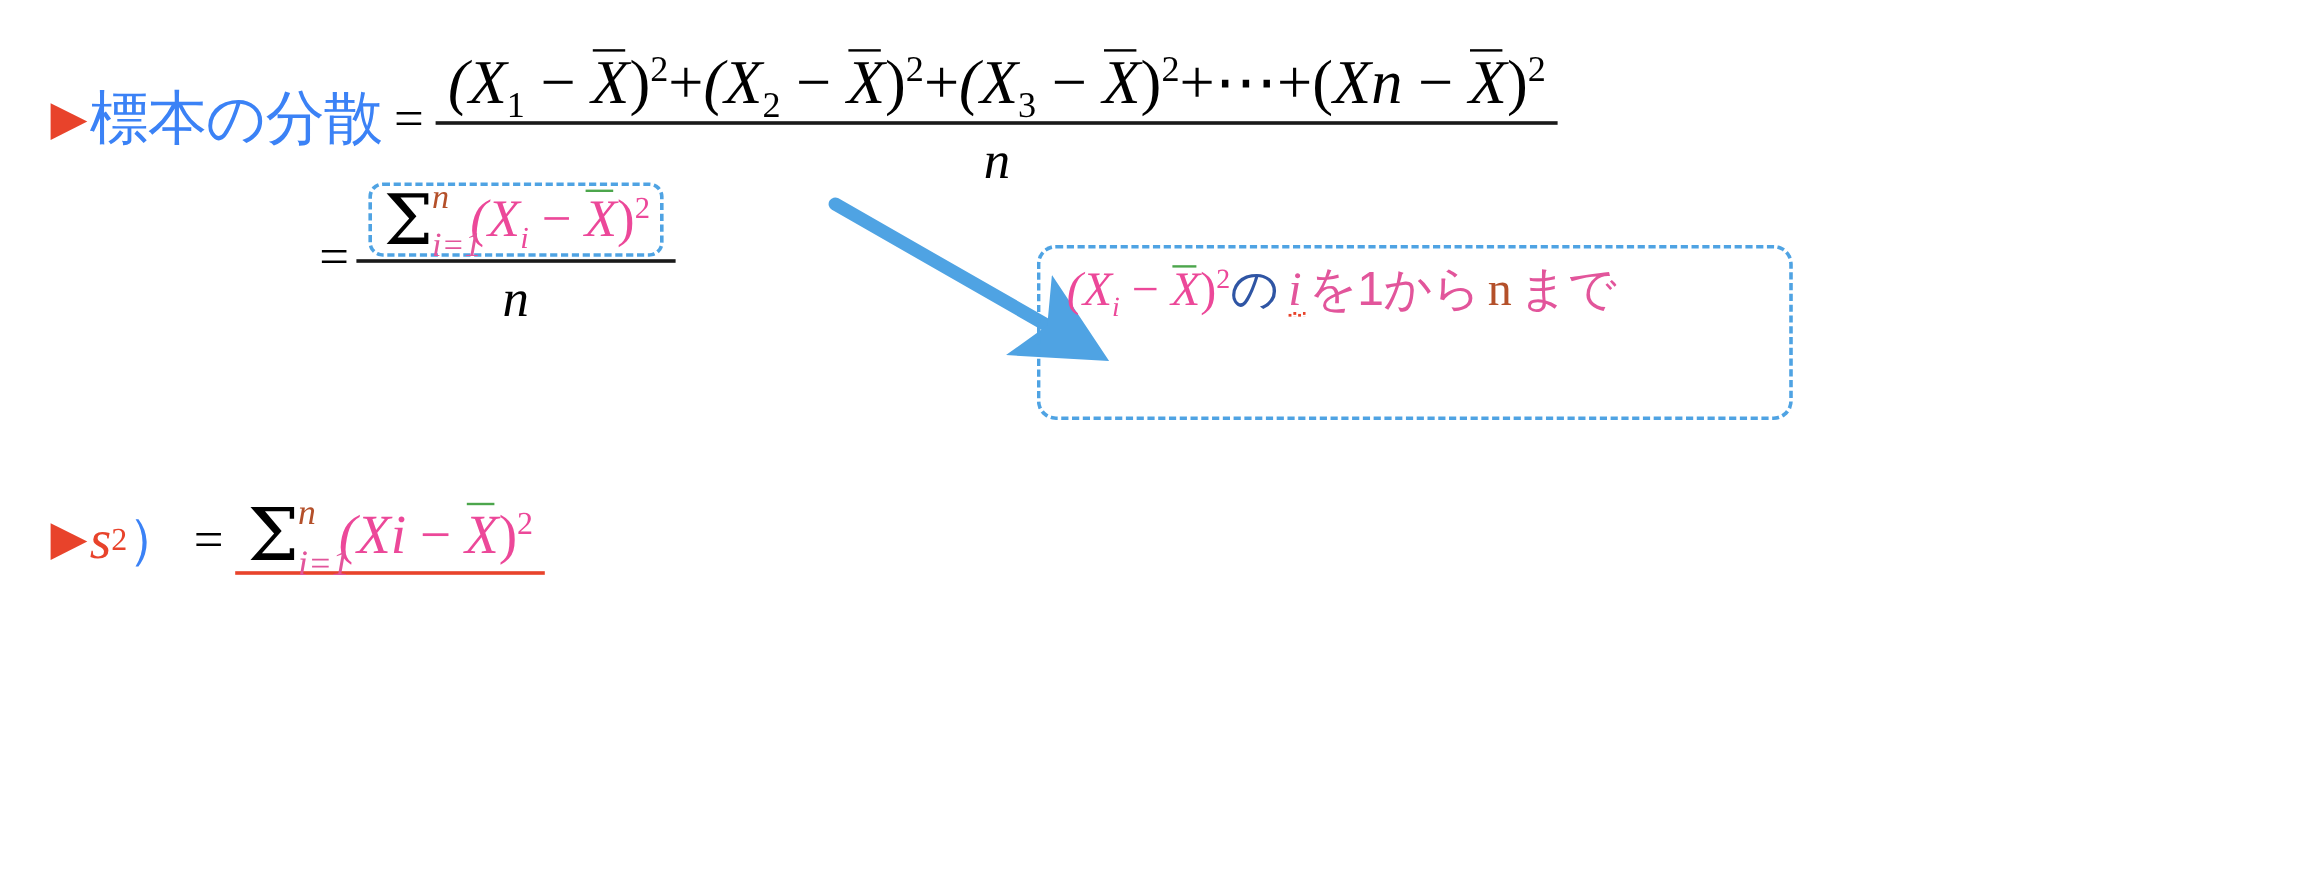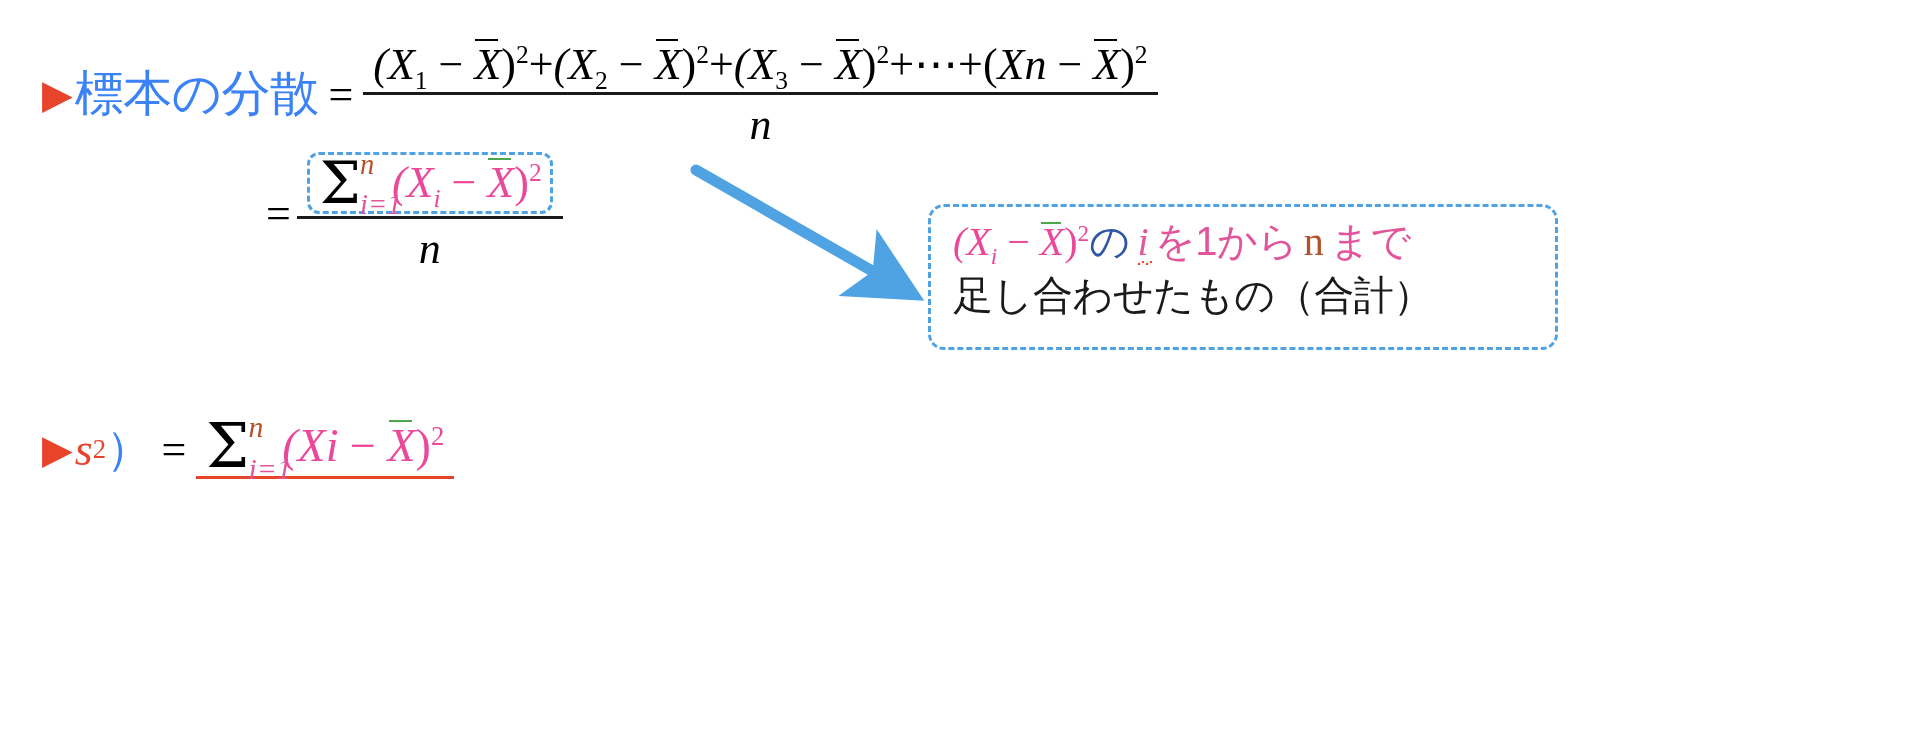--- a/index.html
+++ b/index.html
@@ -98,21 +98,21 @@
     font-size: 40px;
     margin-right: 2px;
   }
   .eqsign {
     font-family: "Liberation Serif", serif;
     font-style: normal;
     margin: 0 10px;
     font-size: 44px;
   }
   #line1 .frac { font-size: 44px; }
-  #line1 .frac > .num { font-size: 44px; }
+  #line1 .frac > .num { font-size: 52px; }
   #line1 .frac > .den { font-size: 44px; }
 
   
   #line2 {
     position: absolute;
     left: 266px;
     top: 152px;
     font-size: 44px;
     white-space: nowrap;
     display: flex;
@@ -136,21 +136,21 @@
     white-space: nowrap;
     display: flex;
     align-items: center;
   }
   #line3 .red-head { font-size: 46px; }
   .den-red { color: #E8432B; font-family: "Liberation Serif", serif; font-style: italic; }
 
   
   #callout {
     position: absolute;
-    left: 928px;
+    left: 864px;
     top: 204px;
     width: 630px;
     height: 146px;
     border: 3px dashed #4FA3E3;
     border-radius: 16px;
     box-sizing: border-box;
     padding: 14px 18px 10px 22px;
   }
   .callout-line1 {
     font-size: 40px;
@@ -229,21 +229,20 @@
     <defs>
       <marker id="ah" markerWidth="7" markerHeight="7" refX="3.2" refY="3.5" orient="auto">
         <polygon points="0,0 7,3.5 0,7 1.6,3.5" fill="#4FA3E3"></polygon>
       </marker>
     </defs>
     <line x1="6" y1="10" x2="198" y2="120" stroke="#4FA3E3" stroke-width="11" stroke-linecap="round" marker-end="url(#ah)"></line>
   </svg>
 
   <div id="callout">
     <div class="callout-line1"><span class="math green"><span>(X</span><span class="sub">i</span><span class="up"> </span><span class="up">−</span><span class="up"> </span><span class="ovl"><span class="bar green"></span><span>X</span></span><span class="up">)</span><span class="sup">2</span></span><span class="jp blue-no">の</span><span class="math pink squiggle" style="margin:0 6px 0 8px;">i</span><span class="jp pink">を</span><span class="jp pink">1から</span><span class="math brown up" style="margin:0 6px;">n</span><span class="jp pink">まで</span></div>
-    <div class="callout-line2">足し合わせたもの（合計）</div>
   </div>
 
   <div id="line3">
     <span class="arrow-bullet">▶</span>
       <span class="math" style="color:#E8432B;">s</span>
       <span class="sup" style="color:#E8432B;">2</span>
       <span class="red-head">）</span>
       <span class="eqsign">=</span>
 
     <span class="frac math">

